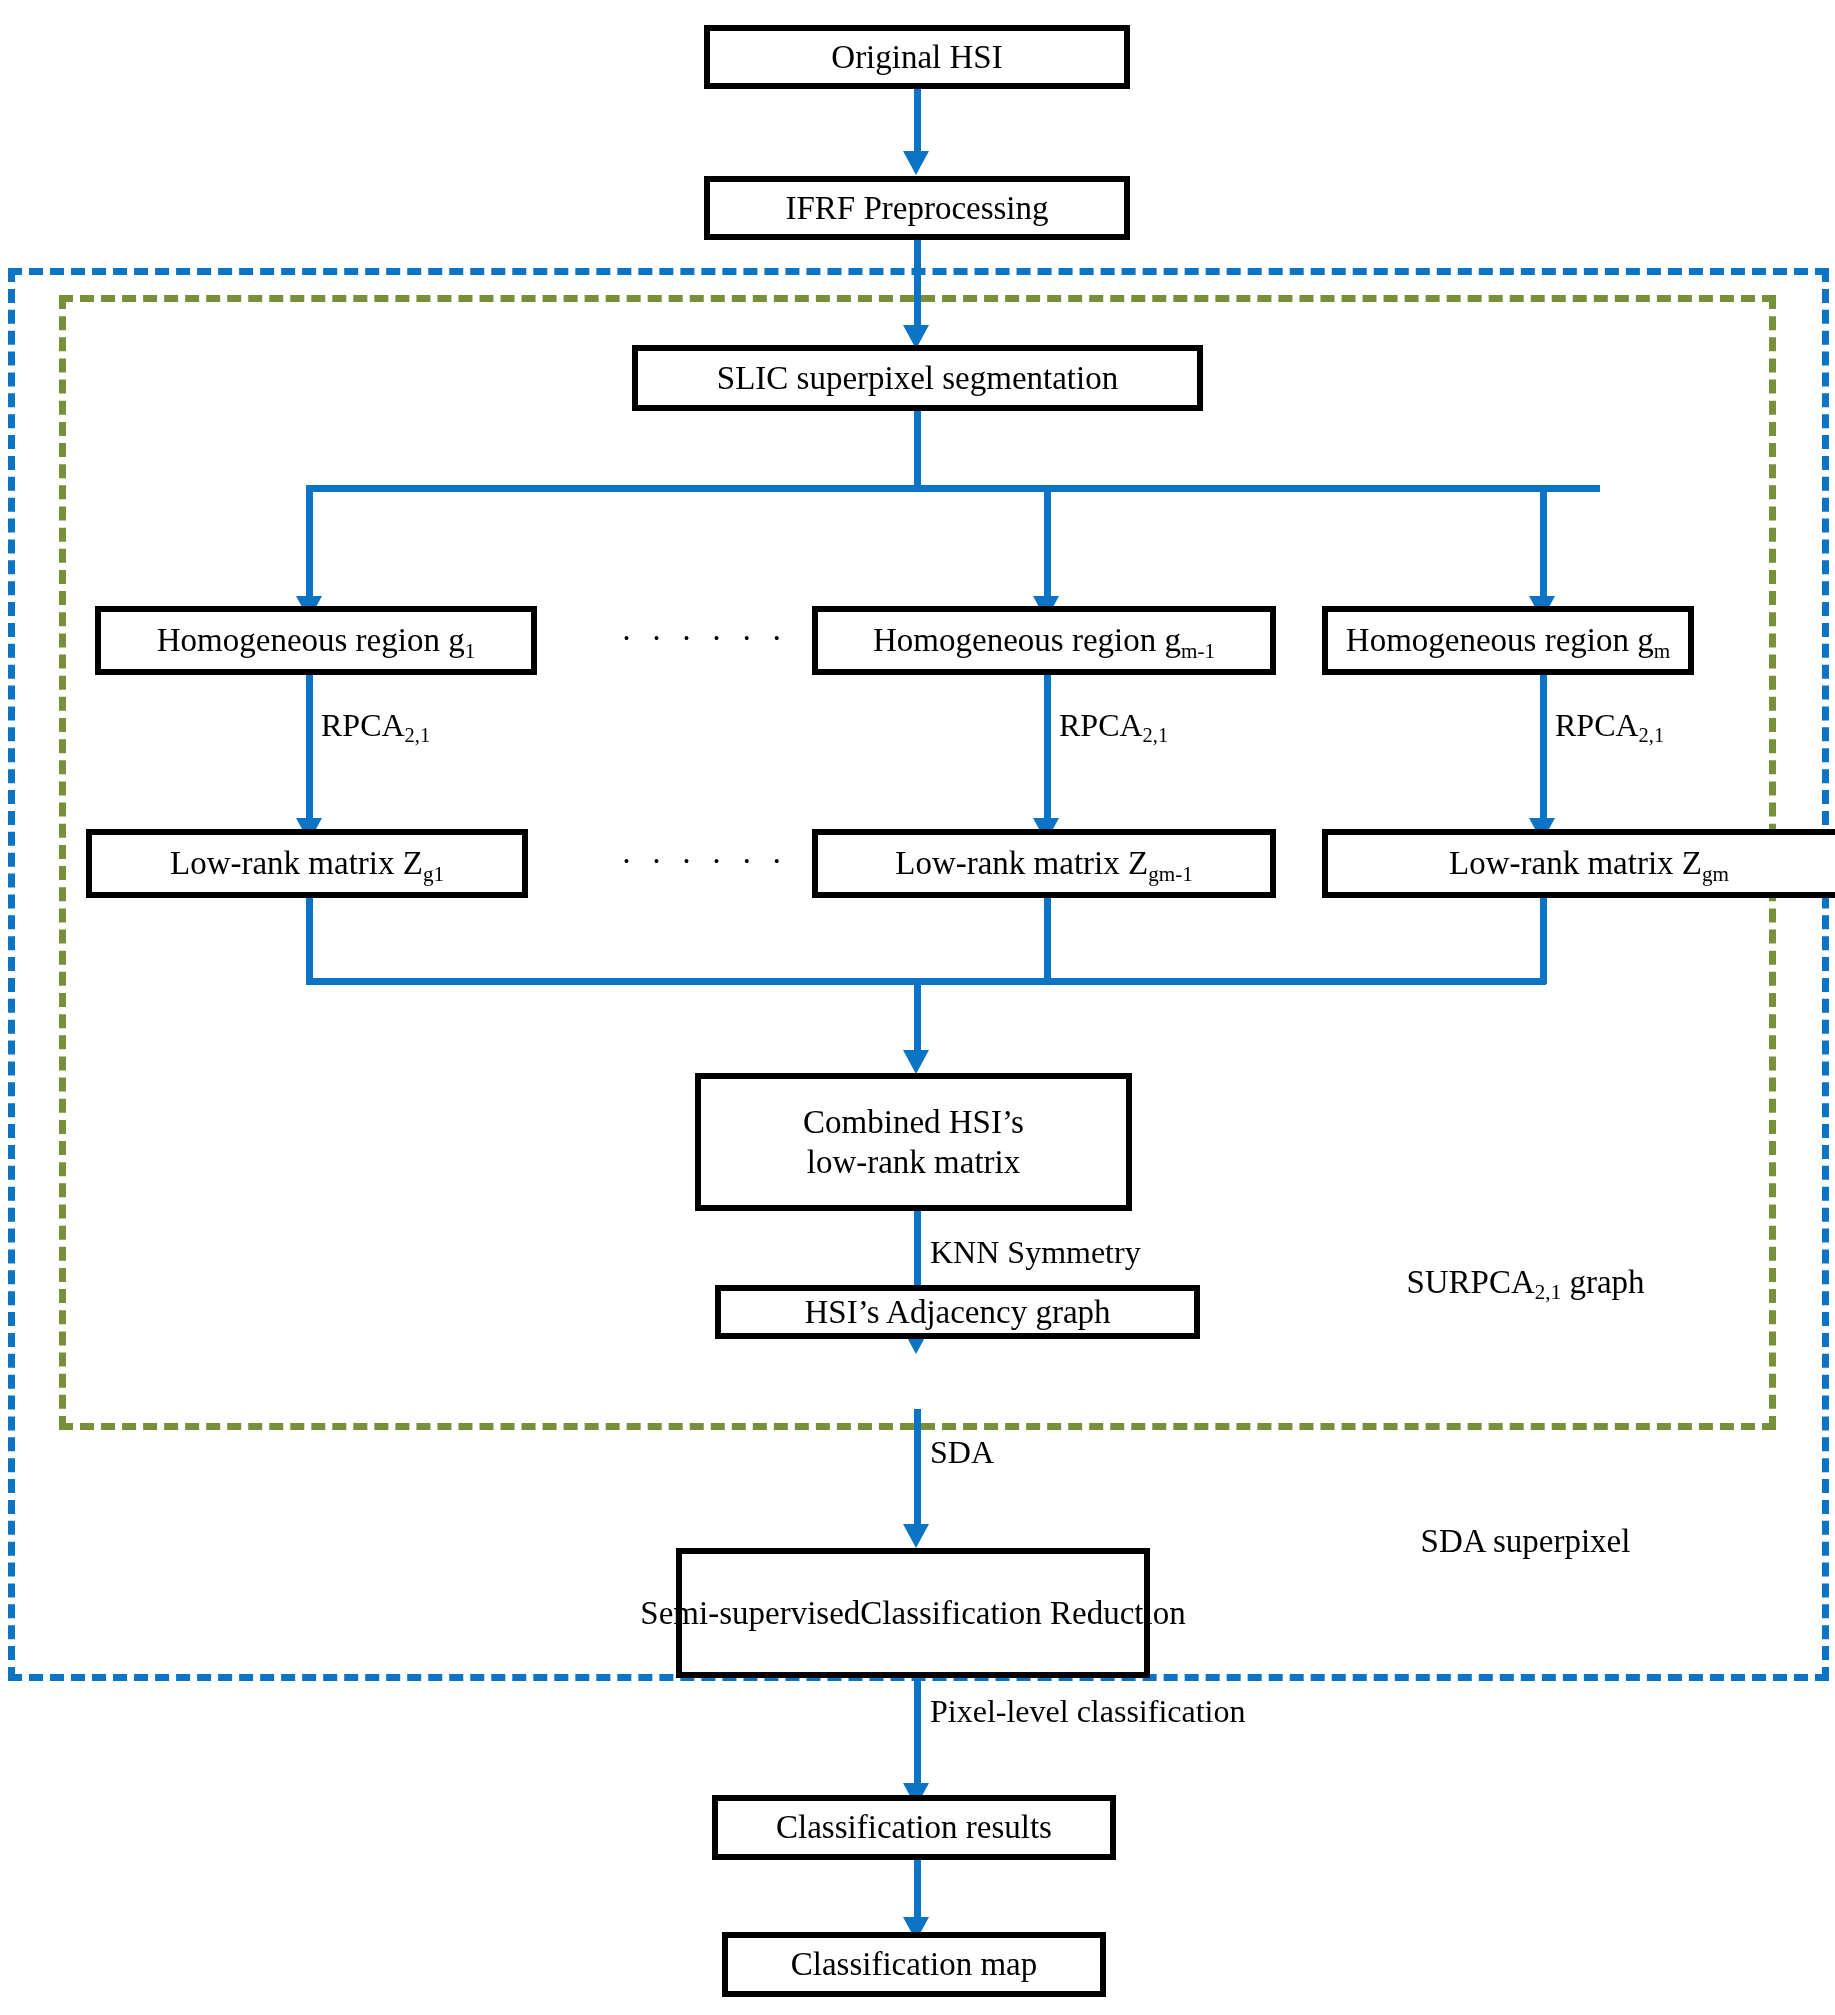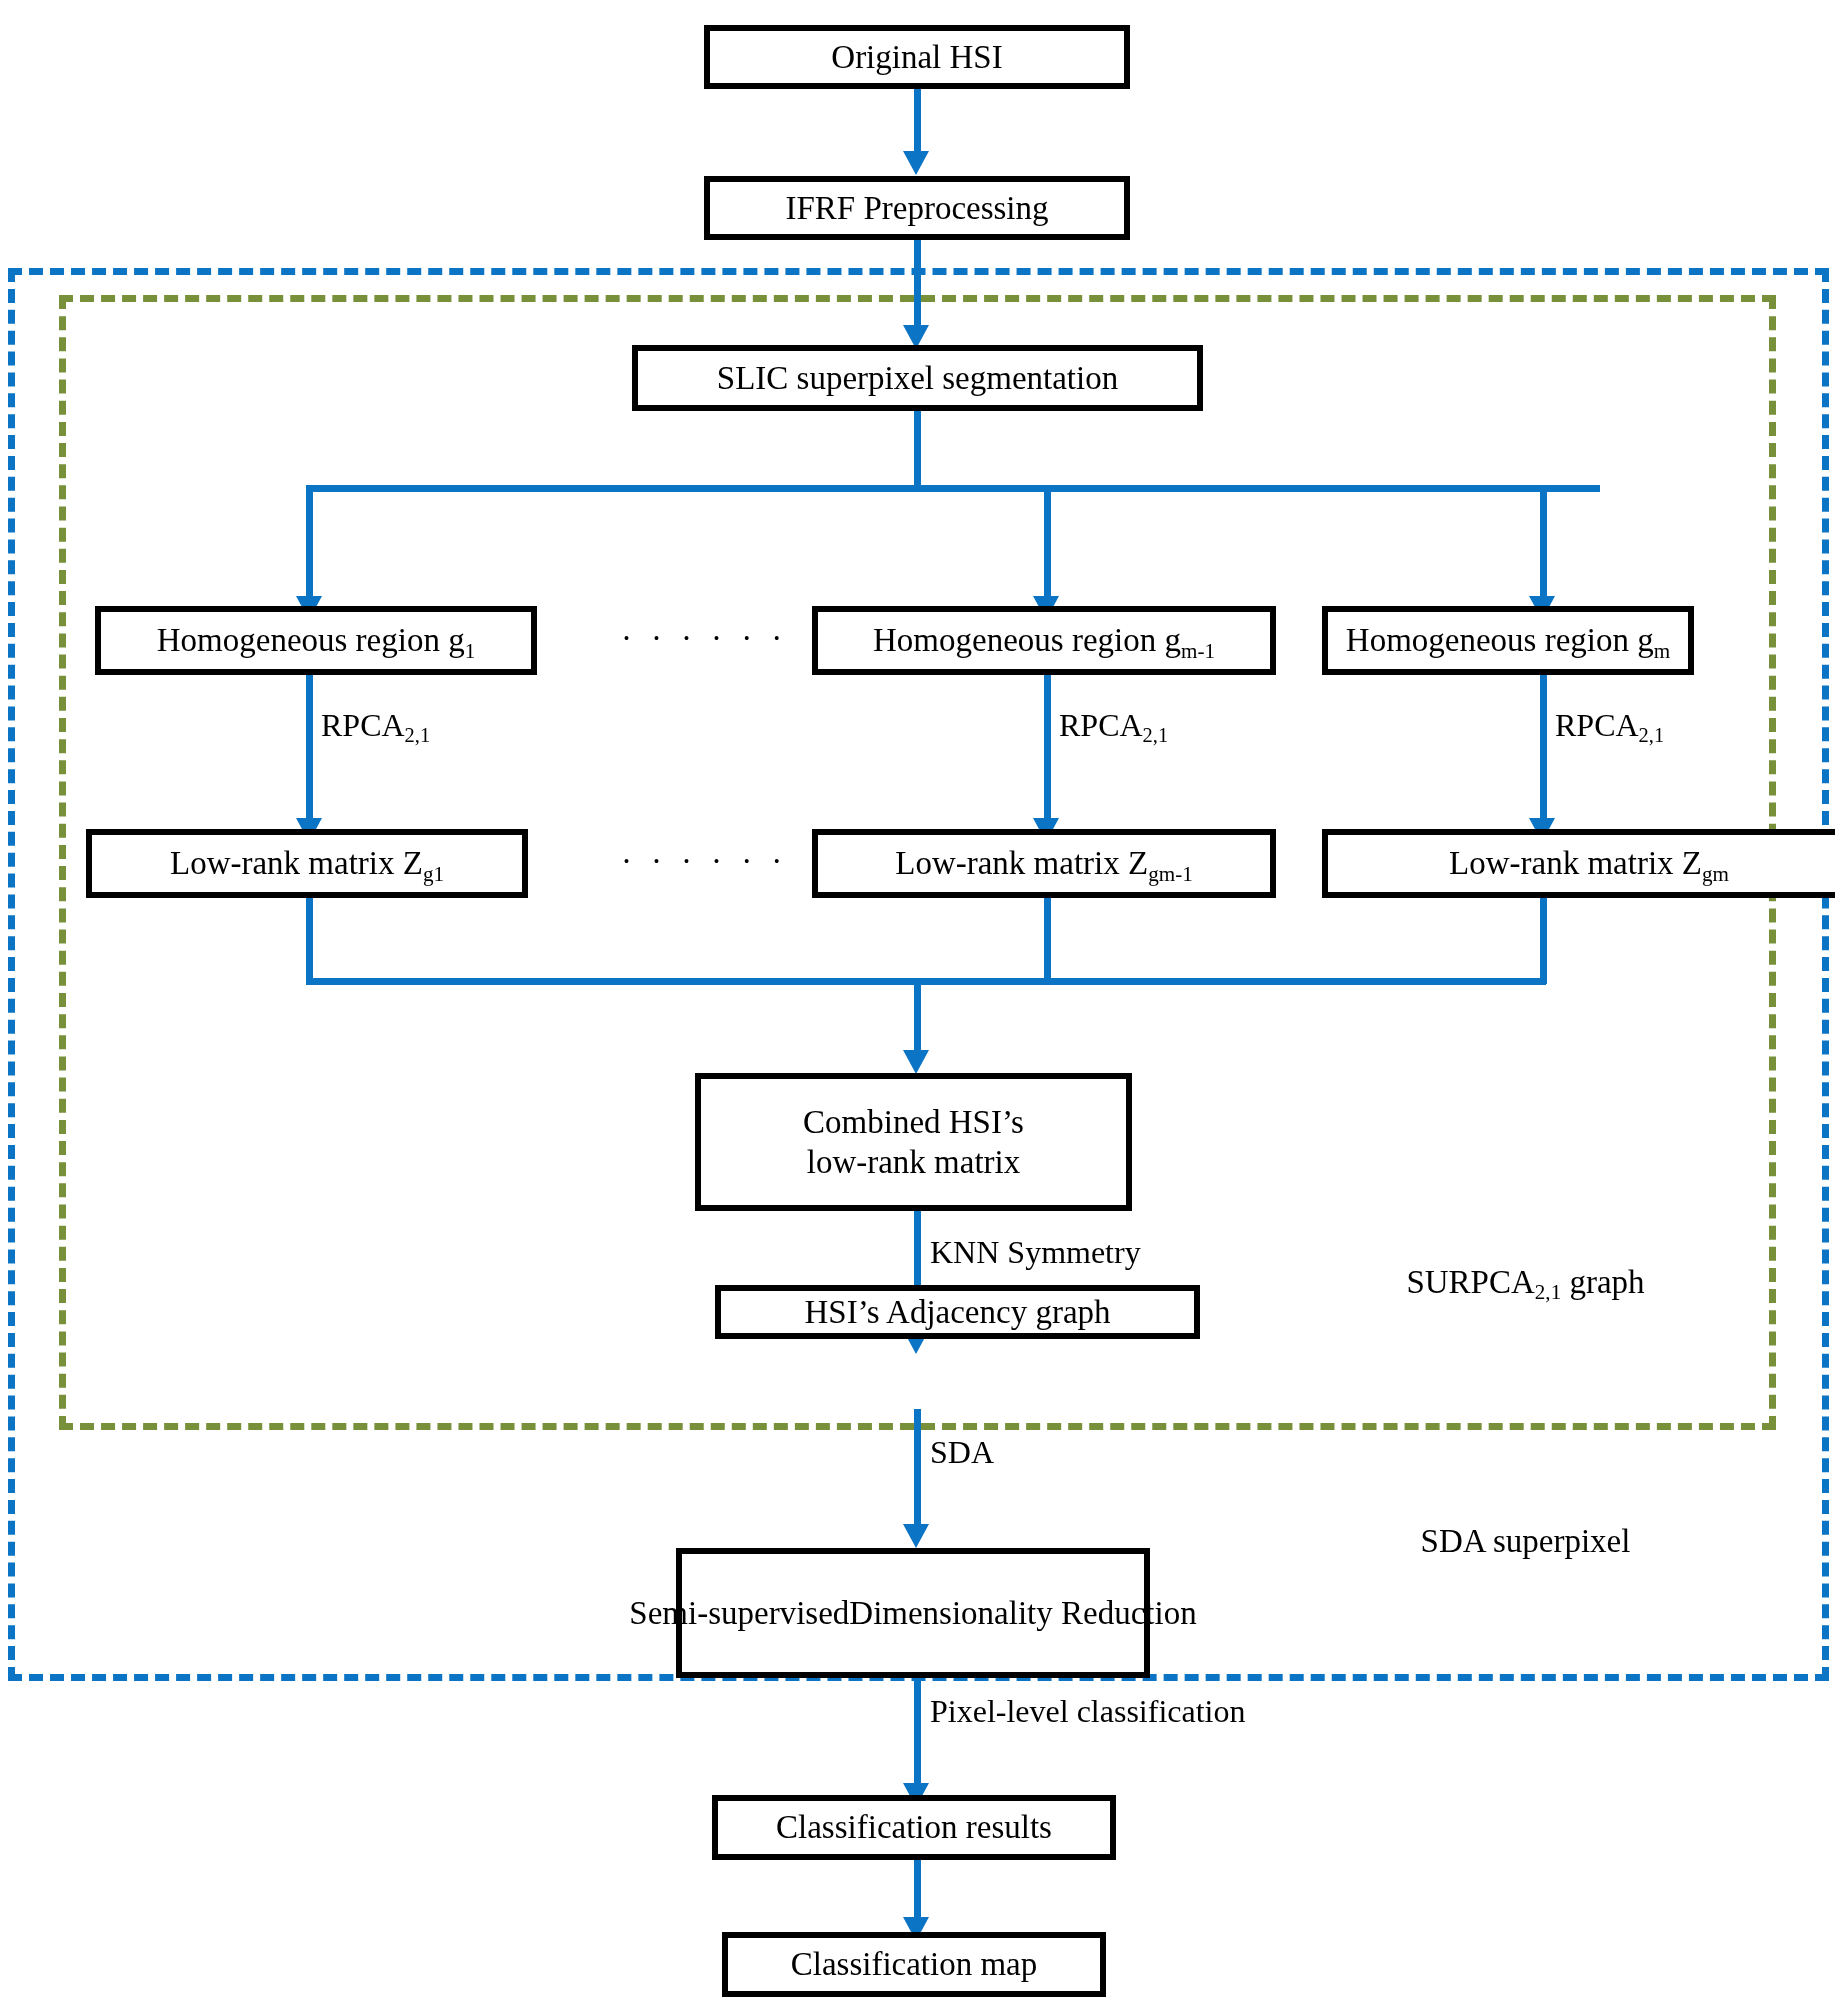--- a/index.html
+++ b/index.html
@@ -149,21 +149,21 @@
   <div class="node" style="left:673px; top:1285px; width:485px; height:54px;margin-left:42px;">
     <span class="ln">HSI’s Adjacency graph</span>
   </div>
 
   <div class="vline" style="left:914px; top:1409px; height:119px;"></div>
   <div class="arrow" style="left:903px; top:1524px;"></div>
   <div class="elabel" style="left:930px; top:1434px;">SDA</div>
 
   <div class="node" style="left:676px; top:1548px; width:474px; height:130px; ">
     <span class="ln">Semi-supervised</span>
-    <span class="ln">Dimensionality Reduction</span>
+    <span class="ln">Classification Reduction</span>
   </div>
 
   <div class="vline" style="left:914px; top:1679px; height:108px;"></div>
   <div class="arrow" style="left:903px; top:1783px;"></div>
   <div class="elabel" style="left:930px; top:1693px;">Pixel-level classification</div>
 
   <div class="node" style="left:712px; top:1795px; width:404px; height:65px;">
     <span class="ln">Classification results</span>
   </div>
 

